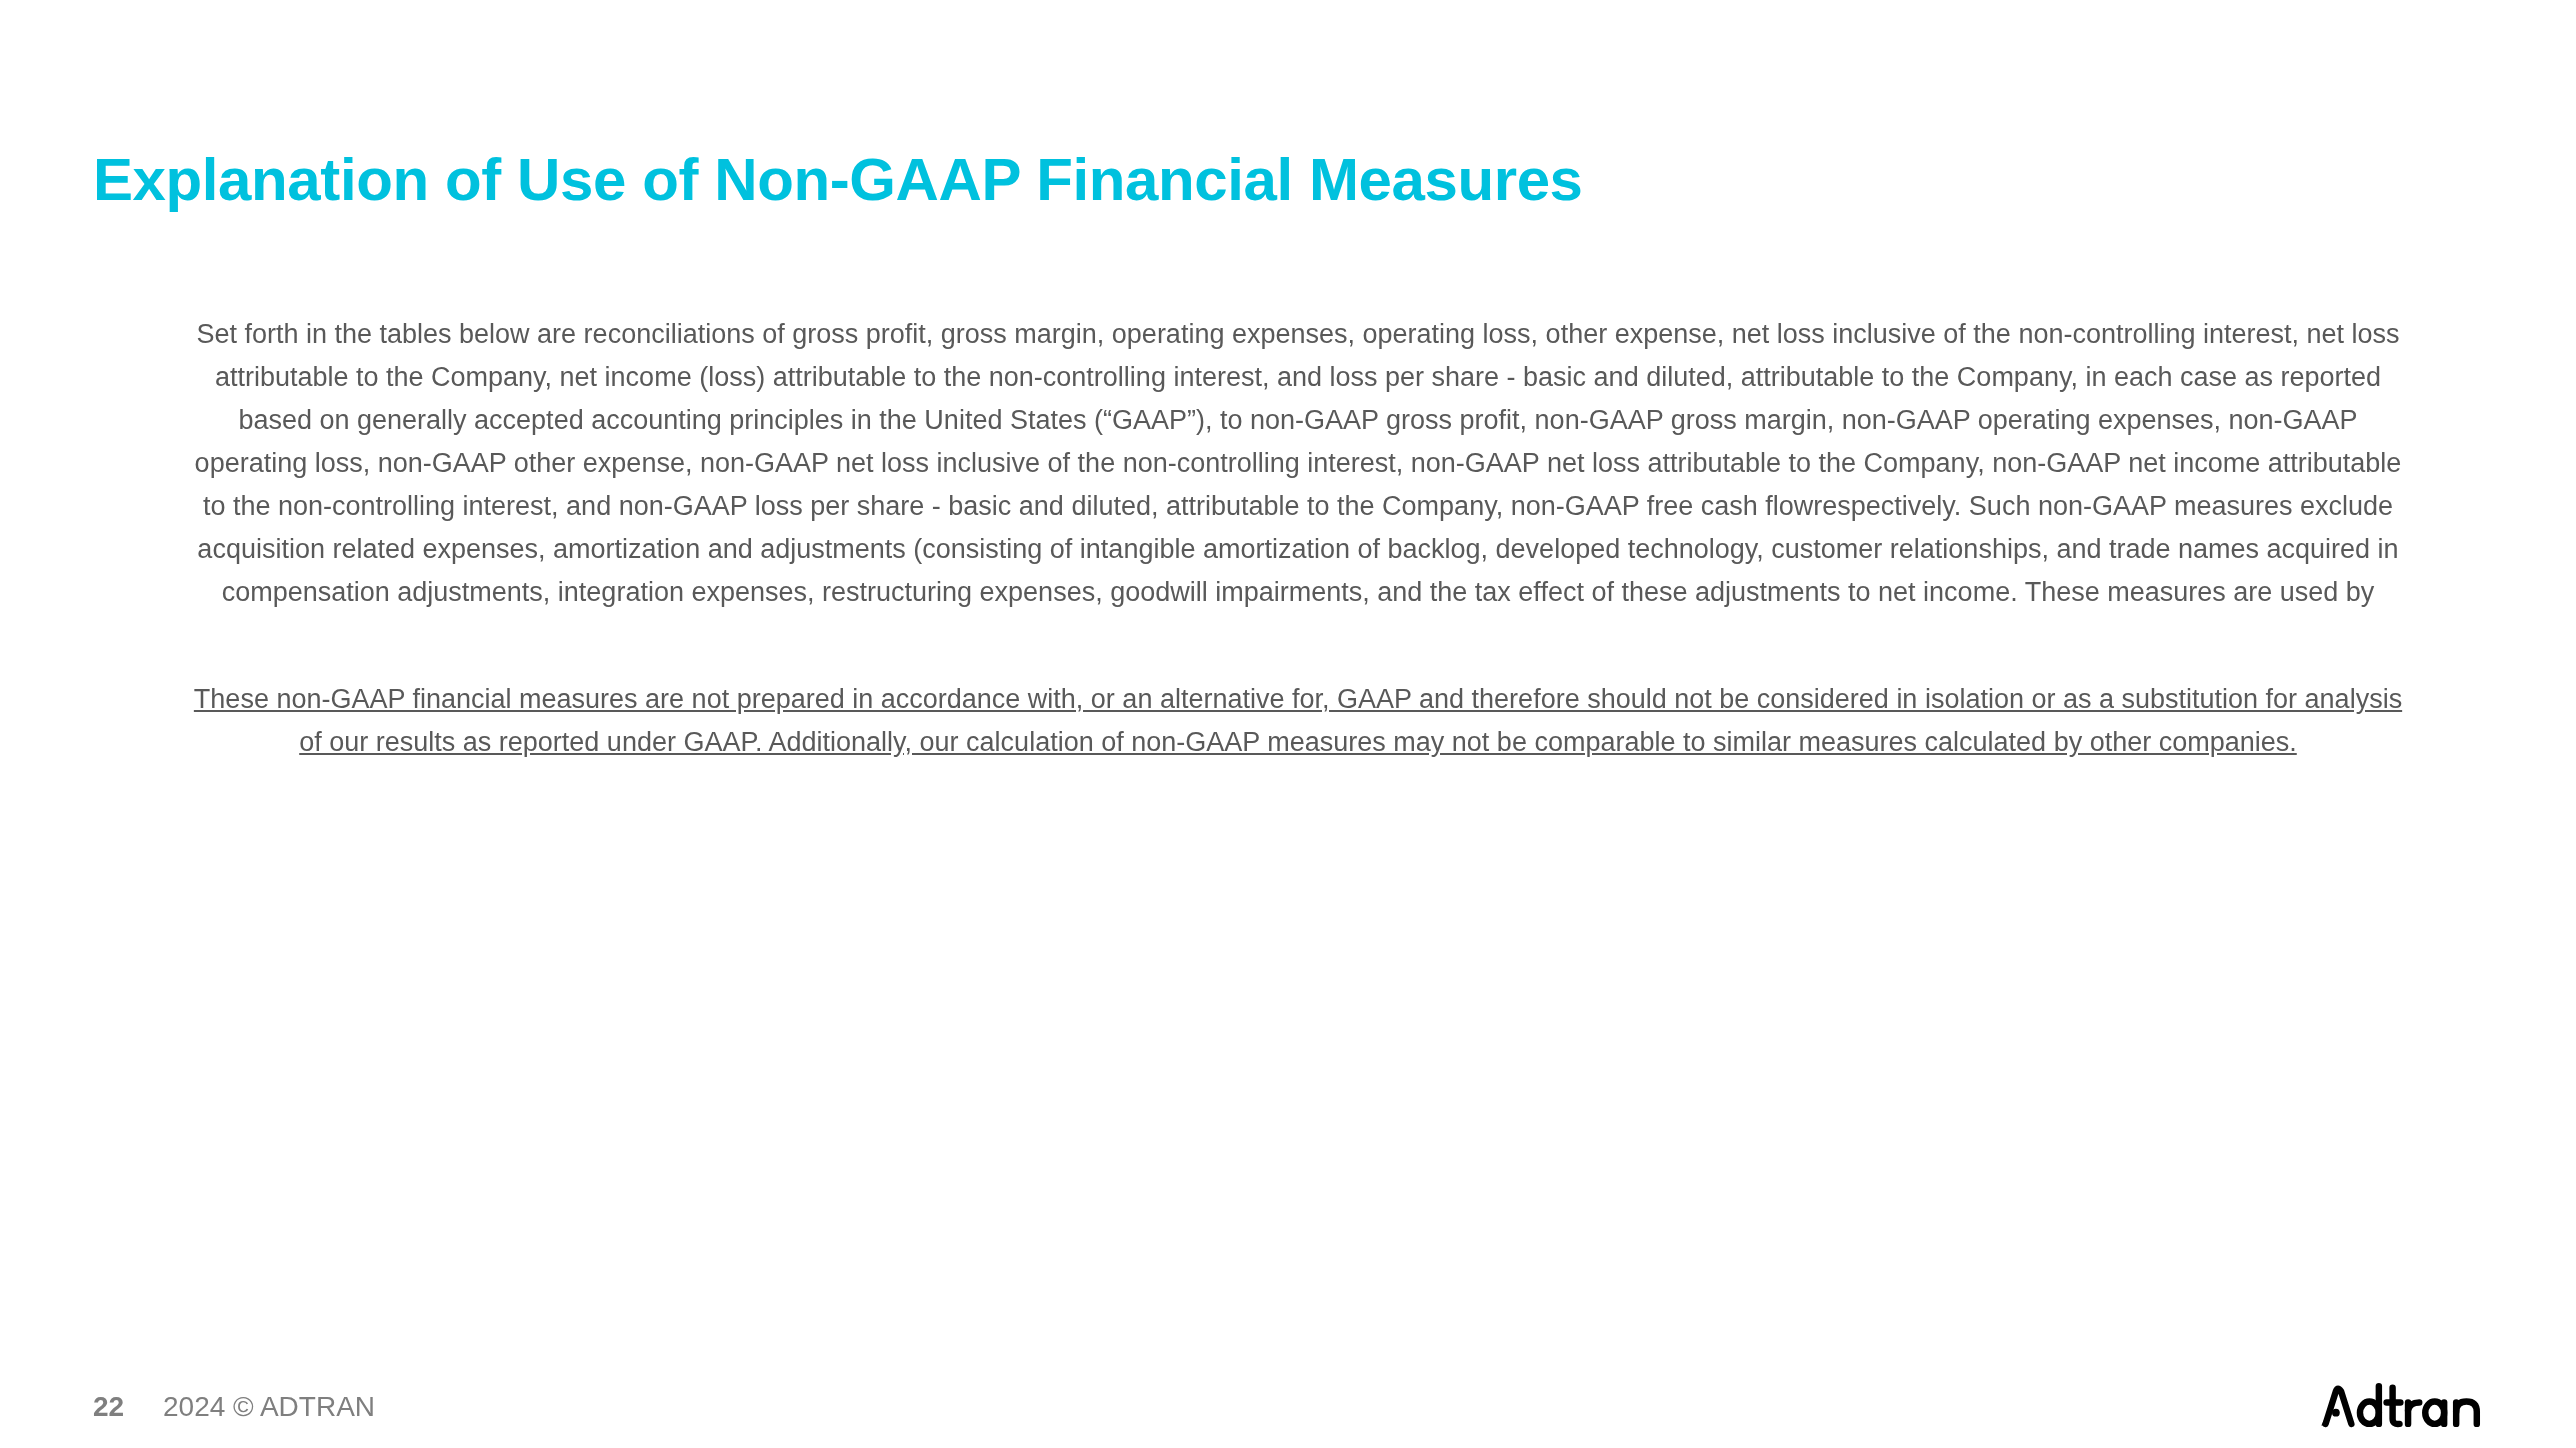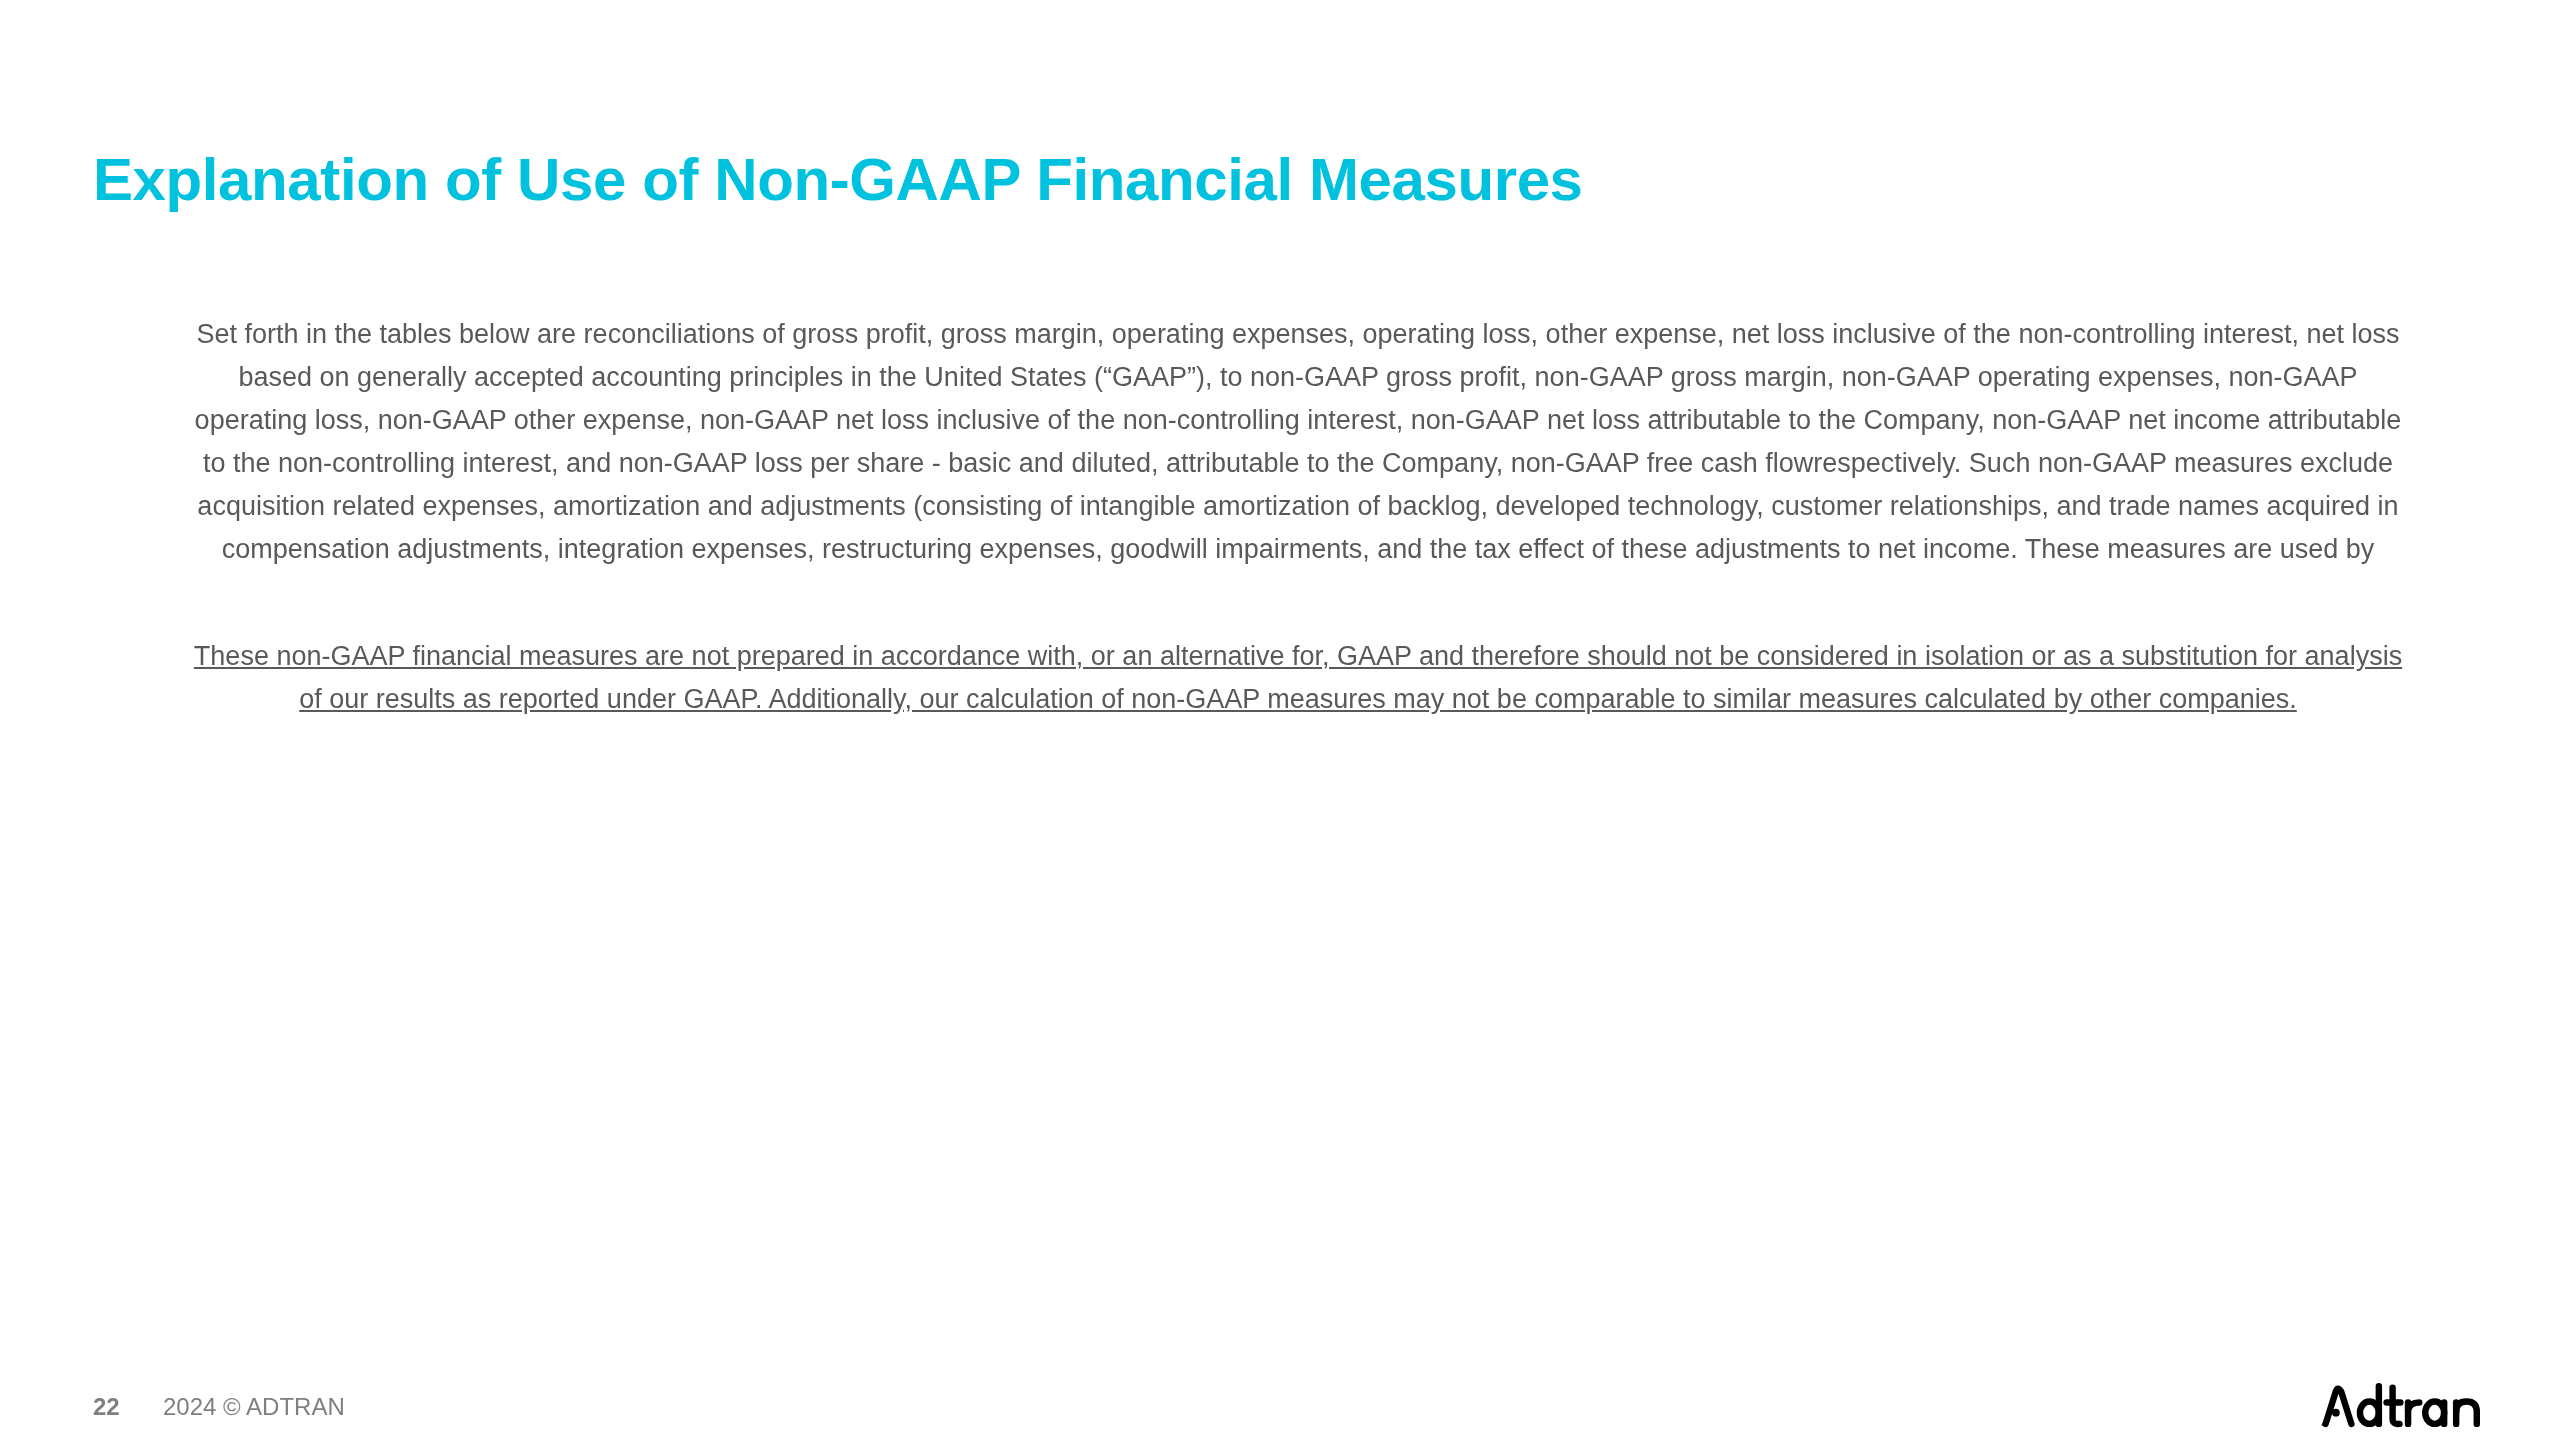--- a/index.html
+++ b/index.html
@@ -47,21 +47,21 @@
     .line {
       display: block;
       white-space: nowrap;
       text-align: center;
     }
     .footer {
       position: absolute;
       left: 93px;
       top: 1393px;
       font-family: "Liberation Sans", sans-serif;
-      font-size: 24px;
+      font-size: 28px;
       line-height: 27.5px;
       color: #7F7F7F;
       white-space: nowrap;
     }
     .page-number {
       font-weight: bold;
       display: inline-block;
       width: 70px;
     }
     .logo {
@@ -73,20 +73,21 @@
     }
   </style>
 </head>
 <body>
 
 <h1 class="slide-title">Explanation of Use of Non-GAAP Financial Measures</h1>
 
 <div class="body-text">
   <p class="para-1">
     <span class="line">Set forth in the tables below are reconciliations of gross profit, gross margin, operating expenses, operating loss, other expense, net loss inclusive of the non-controlling interest, net loss</span>
+    <span class="line">attributable to the Company, net income (loss) attributable to the non-controlling interest, and loss per share - basic and diluted, attributable to the Company, in each case as reported</span>
     <span class="line">based on generally accepted accounting principles in the United States (“GAAP”), to non-GAAP gross profit, non-GAAP gross margin, non-GAAP operating expenses, non-GAAP</span>
     <span class="line">operating loss, non-GAAP other expense, non-GAAP net loss inclusive of the non-controlling interest, non-GAAP net loss attributable to the Company, non-GAAP net income attributable</span>
     <span class="line">to the non-controlling interest, and non-GAAP loss per share - basic and diluted, attributable to the Company, non-GAAP free cash flowrespectively. Such non-GAAP measures exclude</span>
     <span class="line">acquisition related expenses, amortization and adjustments (consisting of intangible amortization of backlog, developed technology, customer relationships, and trade names acquired in</span>
     <span class="line">compensation adjustments, integration expenses, restructuring expenses, goodwill impairments, and the tax effect of these adjustments to net income. These measures are used by</span>
   </p>
   <p class="para-2">
     <span class="line">These non-GAAP financial measures are not prepared in accordance with, or an alternative for, GAAP and therefore should not be considered in isolation or as a substitution for analysis</span>
     <span class="line">of our results as reported under GAAP. Additionally, our calculation of non-GAAP measures may not be comparable to similar measures calculated by other companies.</span>
   </p>

